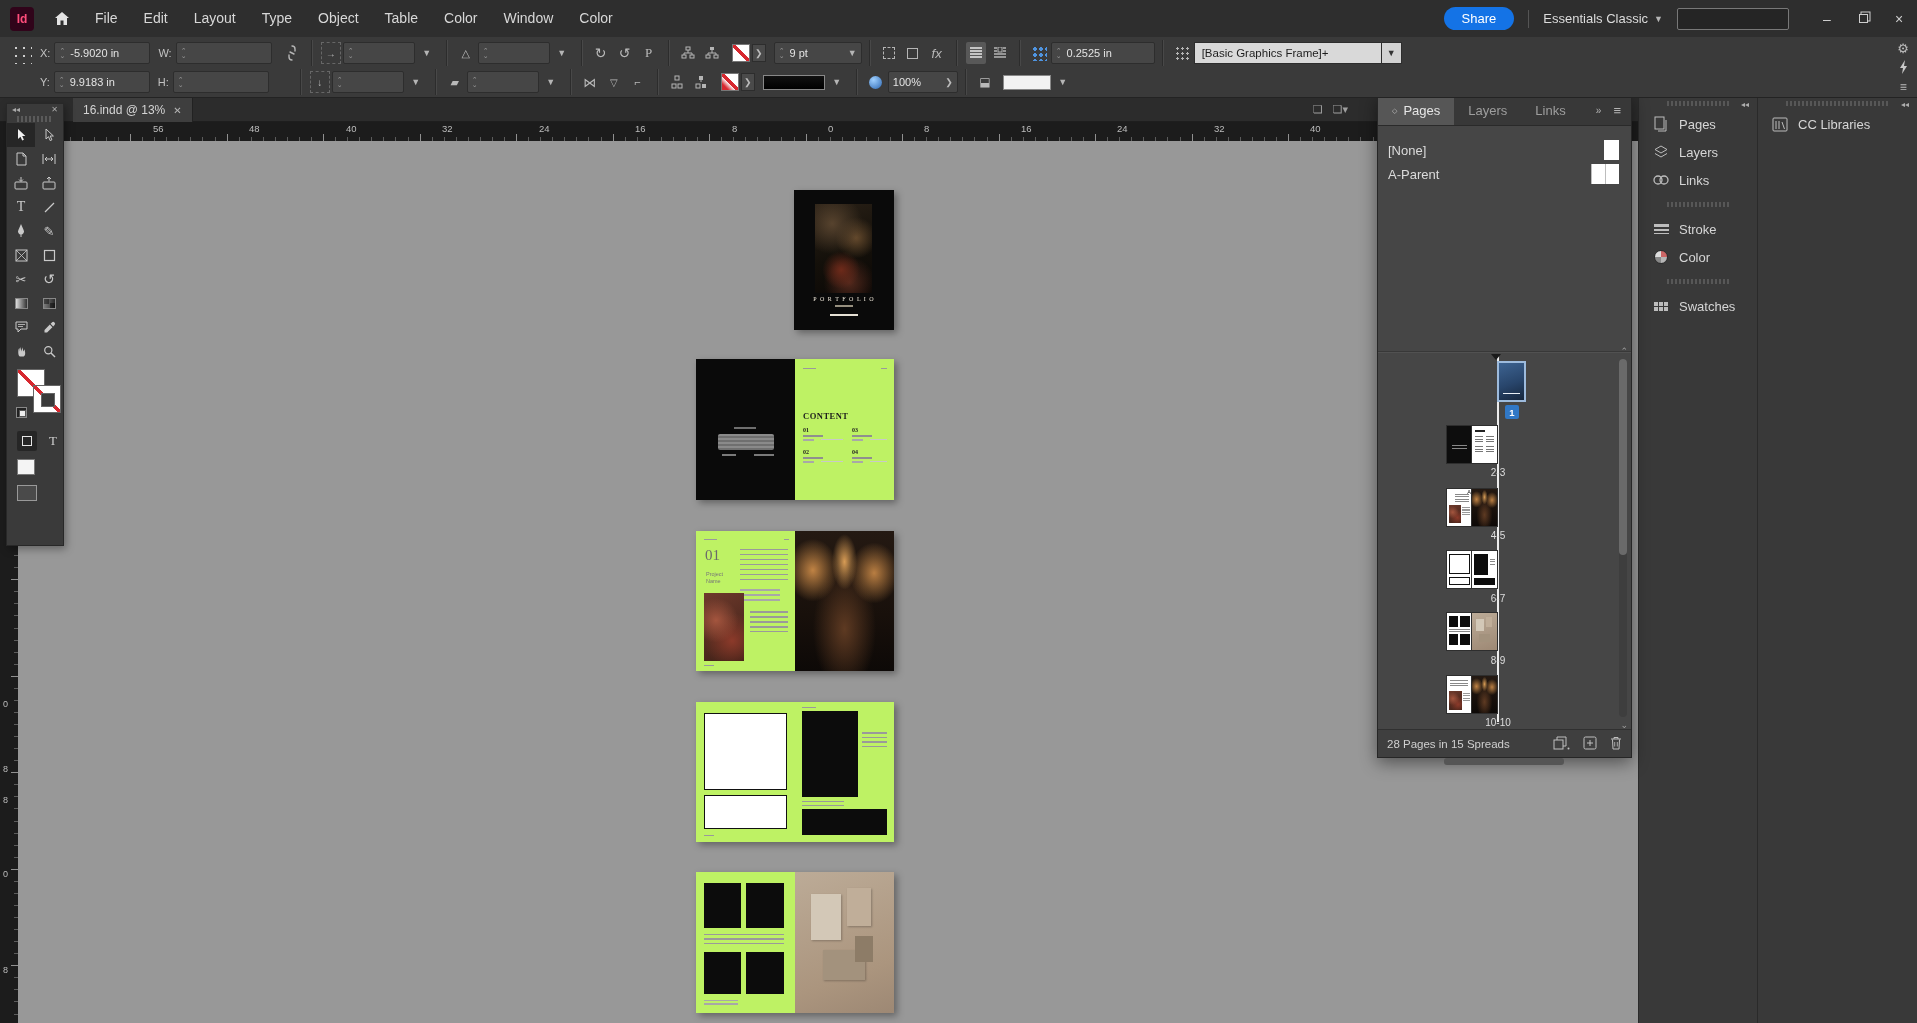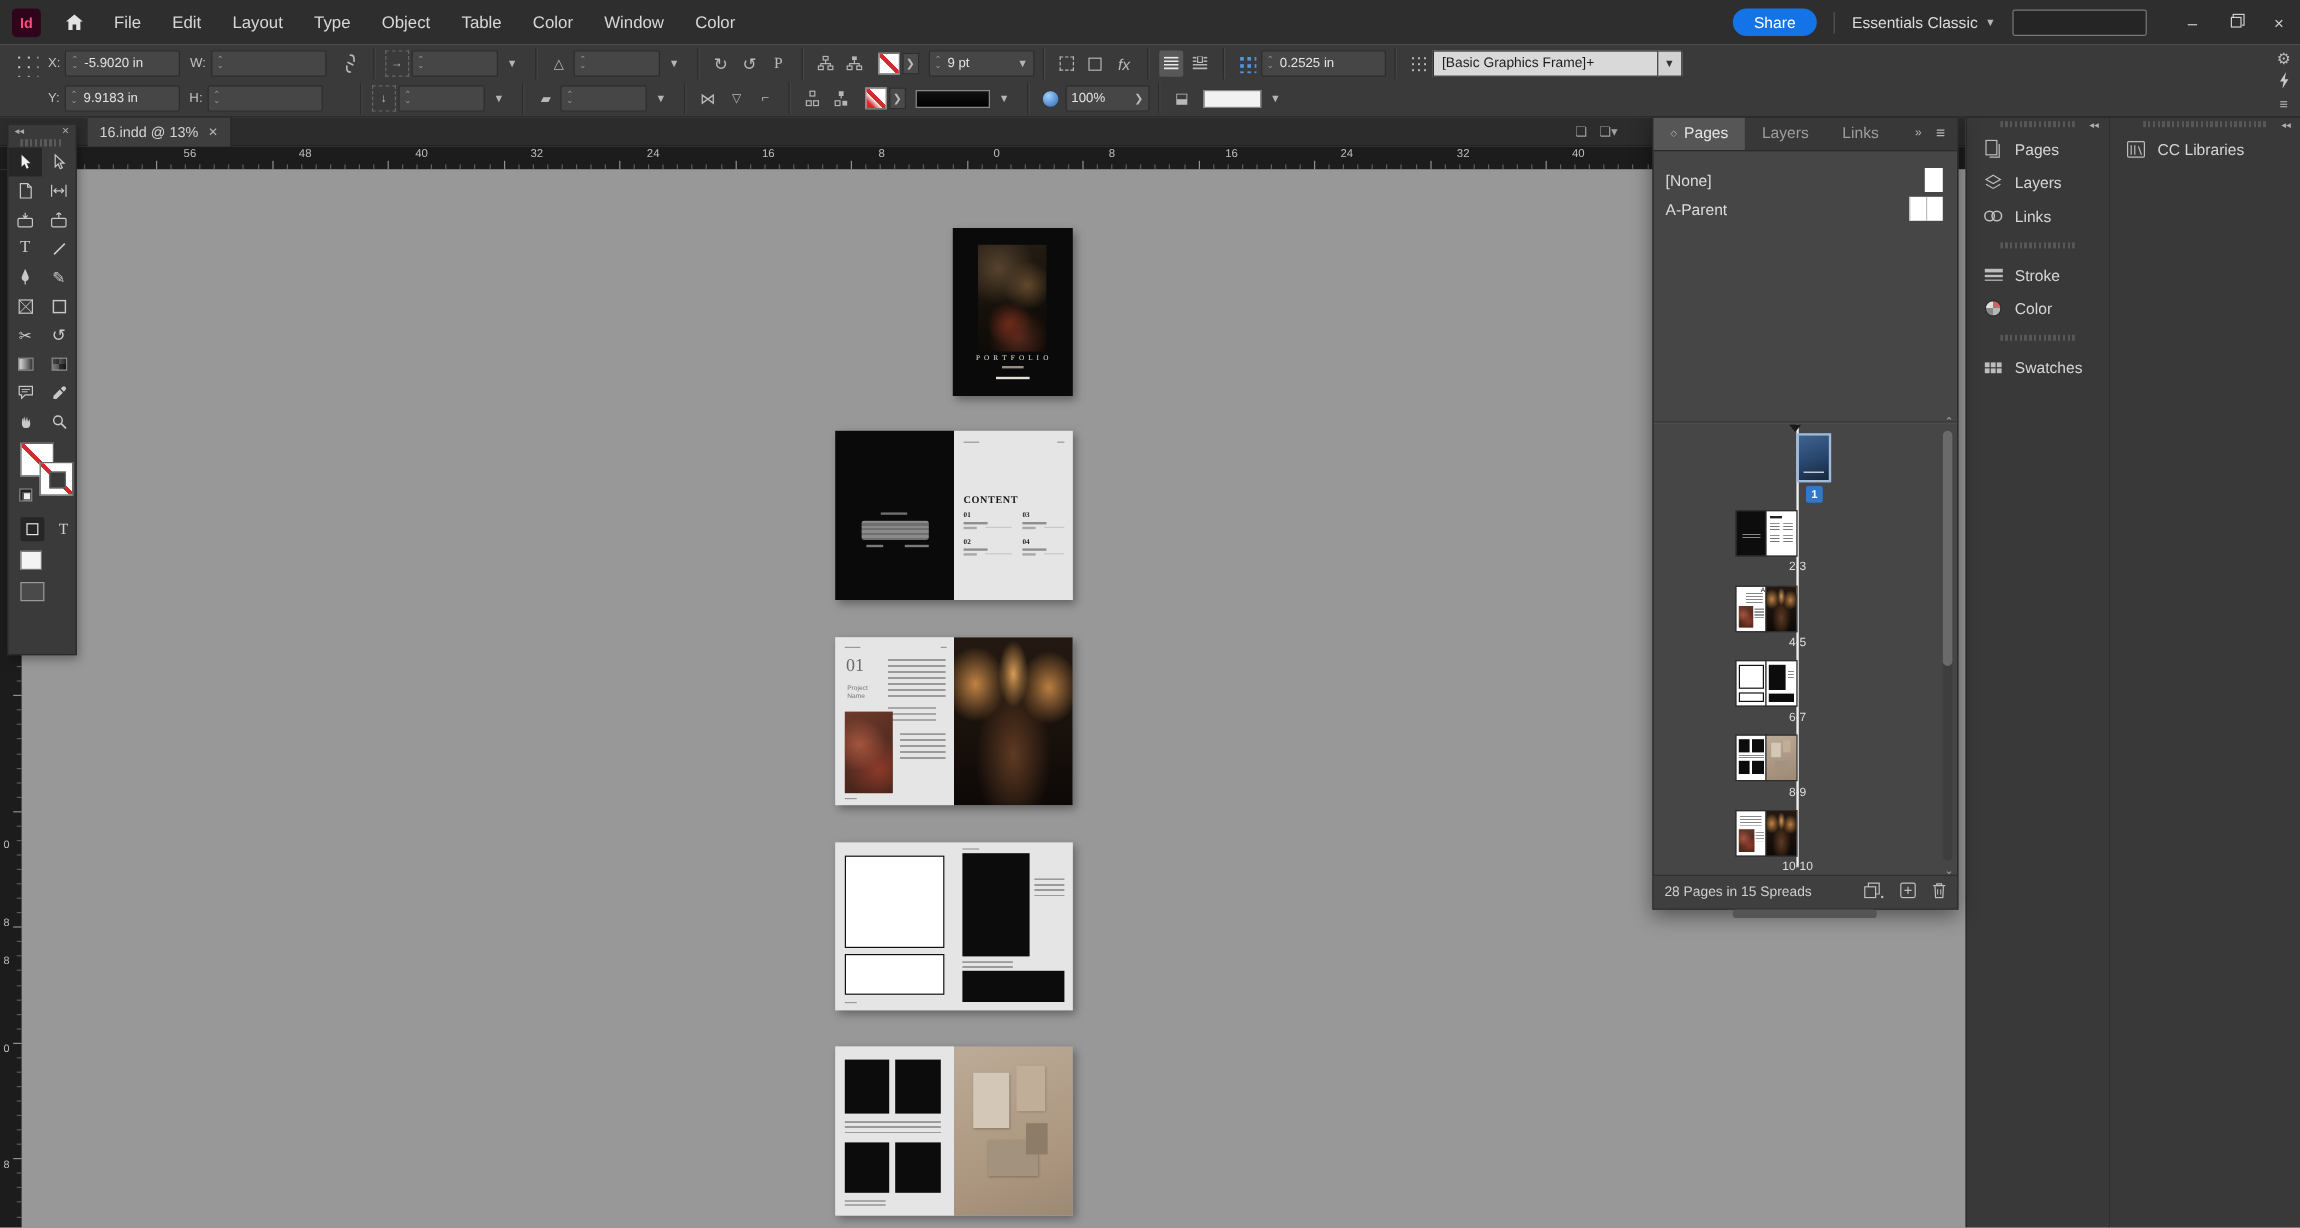--- a/index.html
+++ b/index.html
@@ -76,21 +76,21 @@
   .mini-default::after { content:""; position:absolute; left:2px; top:2px; width:5px; height:5px; background:#eee; border:1px solid #555; }
   .fmt-row { display:flex; gap:6px; justify-content:flex-start; padding-left:10px; margin-top:6px; }
   .fmt-btn { width:22px; height:20px; display:flex; align-items:center; justify-content:center; color:#cfcfcf; font-size:12px; }
   .fmt-btn.pressed { background:#262626; border-radius:2px; }
   .apply-row { padding-left:10px; margin-top:8px; display:flex; gap:6px; }
   .apply-box { width:18px; height:16px; background:#f4f4f4; border:1px solid #777; }
   .screen-mode { margin:10px 0 0 10px; width:20px; height:16px; border:1px solid #999; background:#4a4a4a; }
 
   
   .page { position:absolute; box-shadow:3px 3px 7px rgba(0,0,0,.35); }
-  .white-page { background:#e5e5e5;padding-left:36px; }
+  .white-page { background:#bef264;padding-left:36px; }
   .black-page { background:#0a0a0a; }
   .tl { position:absolute; } 
   .serif { font-family:"Liberation Serif",serif; }
 
   .cover-photo { position:absolute; left:21px; top:14px; width:57px; height:89px;
     background: radial-gradient(circle at 30% 22%, #57432e 0%, rgba(0,0,0,0) 38%),
                 radial-gradient(circle at 72% 38%, #64492c 0%, rgba(0,0,0,0) 30%),
                 radial-gradient(circle at 46% 74%, #6e2a1a 0%, rgba(0,0,0,0) 26%),
                 radial-gradient(circle at 60% 88%, #52281c 0%, rgba(0,0,0,0) 30%),
                 linear-gradient(160deg,#2a2117 0%, #14100a 55%, #0b0806 100%); }

